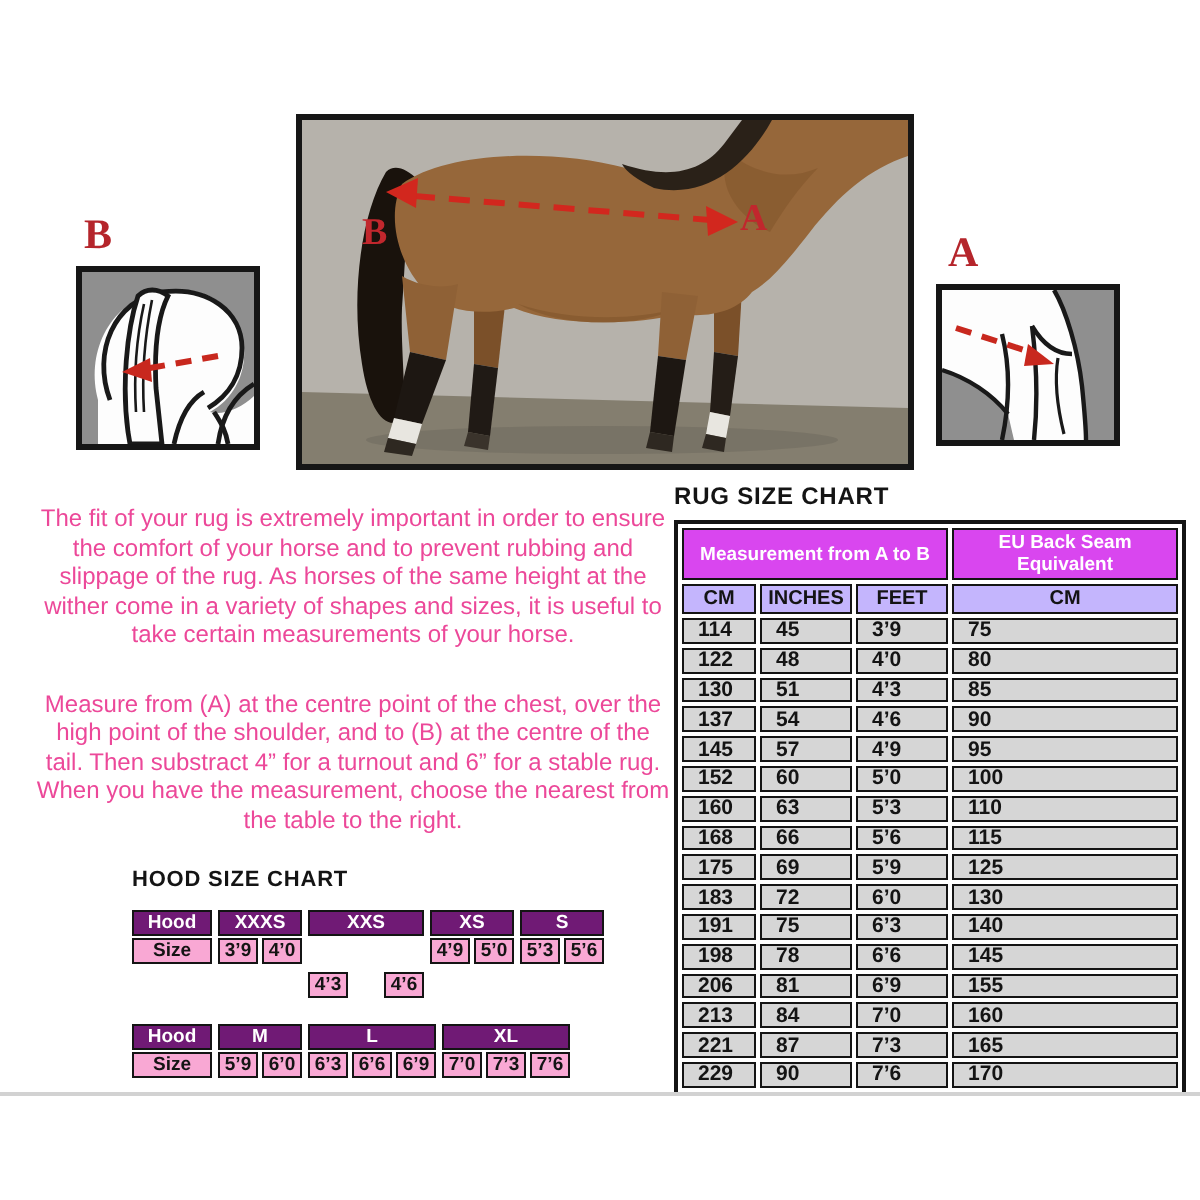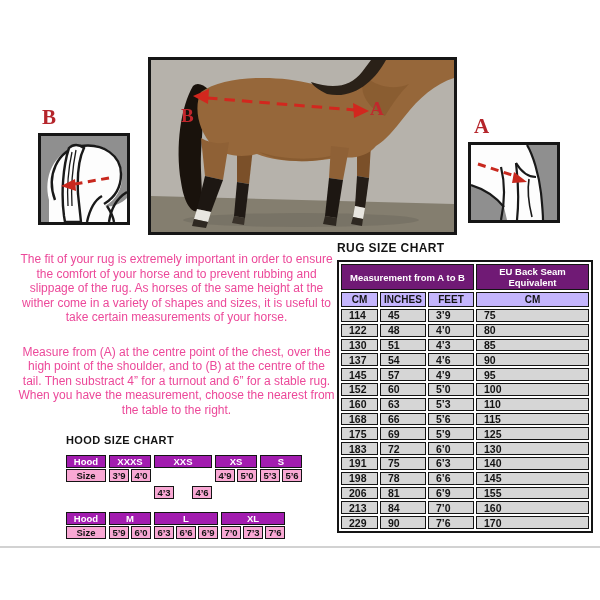--- a/index.html
+++ b/index.html
@@ -27,33 +27,33 @@
 
   
   .sec-title{margin:0;font-size:12px;font-weight:bold;letter-spacing:.4px;color:#141414;}
 
   
   .rug-section{position:absolute;left:337px;top:241px;width:256px;}
   .rug-section .sec-title{margin-bottom:5px;}
   .tbl-wrap{border:2px solid #141414;background:#fff;}
   table.rug{border-collapse:separate;border-spacing:2px;width:100%;table-layout:fixed;}
   .rug th,.rug td{border:1px solid #141414;box-sizing:border-box;font-weight:bold;overflow:hidden;}
-  .rug tr.grp th{background:#701a75;color:#fff;font-size:9.5px;height:16px;text-align:center;}
+  .rug tr.grp th{background:#d946ef;color:#fff;font-size:9.5px;height:16px;text-align:center;}
   .rug tr.cols th{background:#c4b5fd;color:#141414;font-size:10px;height:15px;text-align:center;}
   .rug tbody td{background:#d6d6d6;font-size:10.5px;height:12.8px;line-height:10px;
                 padding:0 0 0 7px;color:#141414;text-align:left;}
 
   
   .hood-section{position:absolute;left:66px;top:434px;}
   .hood-section .sec-title{font-size:11px;margin-bottom:9px;}
   .hood-table{display:flex;gap:3px;margin-bottom:13px;}
   .hgroup{display:grid;gap:1px 2px;grid-auto-rows:13px;}
   .hcell{border:1.5px solid #141414;box-sizing:border-box;font-weight:bold;
          display:flex;align-items:center;justify-content:center;font-size:9.5px;}
-  .hcell.head{background:#a21caf;color:#fff;}
+  .hcell.head{background:#701a75;color:#fff;}
   .hcell.val{background:#f9a8d4;color:#141414;}
 
   .divider{position:absolute;left:0;top:546px;width:600px;height:2px;background:#d2d2d2;}
 </style>
 </head>
 <body>
 
 <div class="page">
 
   <div class="photo">
@@ -240,20 +240,26 @@
               <td>6’9</td>
               <td>155</td>
             </tr>
             <tr>
               <td>213</td>
               <td>84</td>
               <td>7’0</td>
               <td>160</td>
             </tr>
             <tr>
+              <td>221</td>
+              <td>87</td>
+              <td>7’3</td>
+              <td>165</td>
+            </tr>
+            <tr>
               <td>229</td>
               <td>90</td>
               <td>7’6</td>
               <td>170</td>
             </tr>
           </tbody>
       </table>
     </div>
   </div>
 

